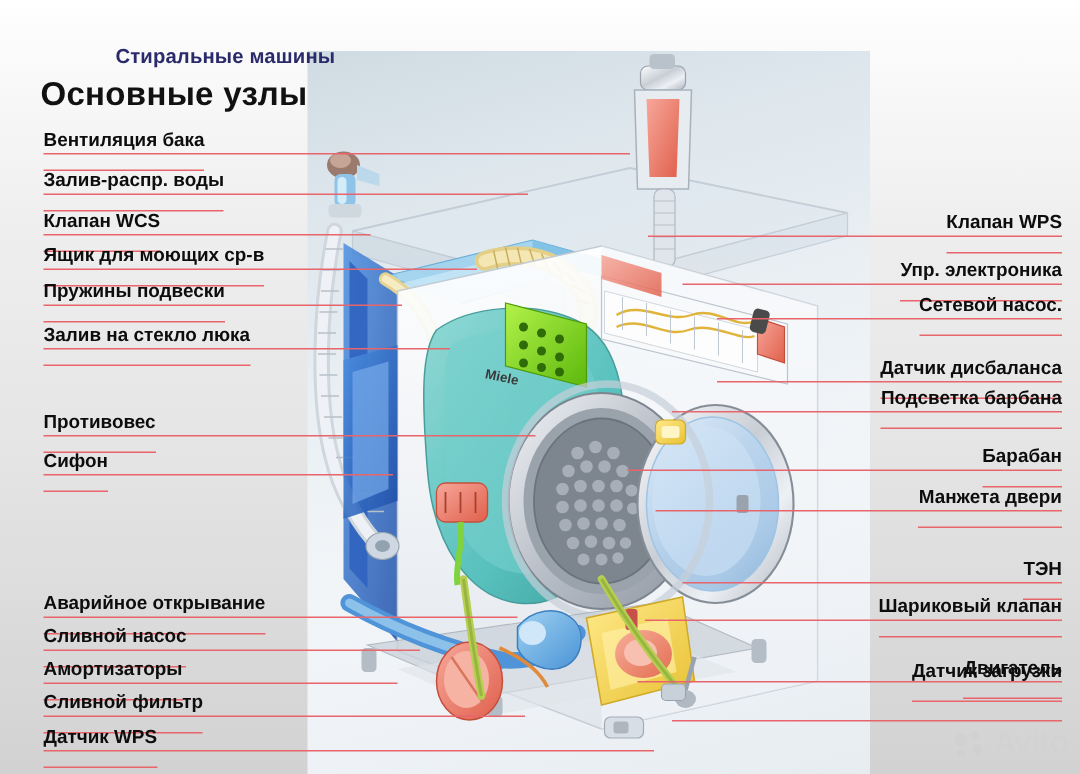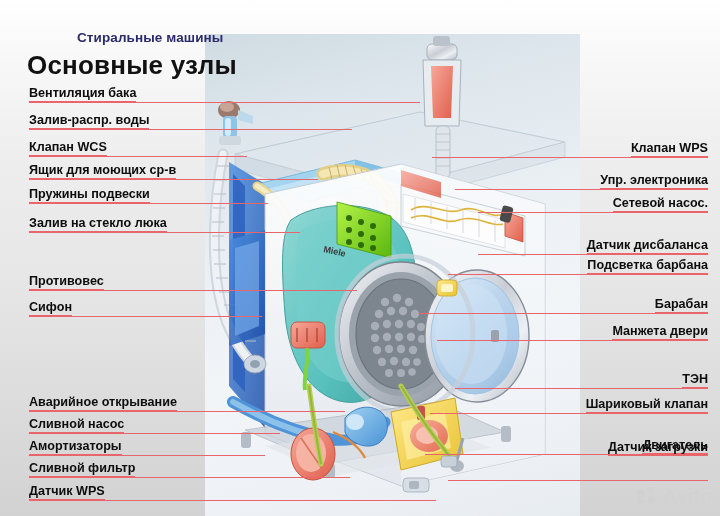--- a/index.html
+++ b/index.html
@@ -20,28 +20,28 @@
   }
   .illus-panel svg{display:block;}
   
   .subtitle{
     position:absolute;left:29px;top:30px;
     font-size:13.5px;font-weight:bold;color:#2b2b6b;letter-spacing:.1px;
     white-space:nowrap;z-index:40;margin-left:48px;
   }
   .title{
     position:absolute;left:27px;top:50px;
-    font-size:26px;font-weight:bold;color:#111111;letter-spacing:.2px;
+    font-size:22px;font-weight:bold;color:#111111;letter-spacing:.2px;
     white-space:nowrap;z-index:40;
   }
   
   .lbl{
     position:absolute;white-space:nowrap;z-index:30;
     font-size:12.6px;font-weight:bold;color:#0d0d0d;
-    padding-bottom:2px;line-height:14px;
+    padding-bottom:14px;line-height:14px;
   }
   .lbl.left{left:29px;text-align:left;}
   .lbl.right{right:12px;text-align:right;}
   
   .lbl::after{
     content:"";position:absolute;left:0;right:0;bottom:0;
     height:1px;background:#e8656b;
   }
   
   .leader{

